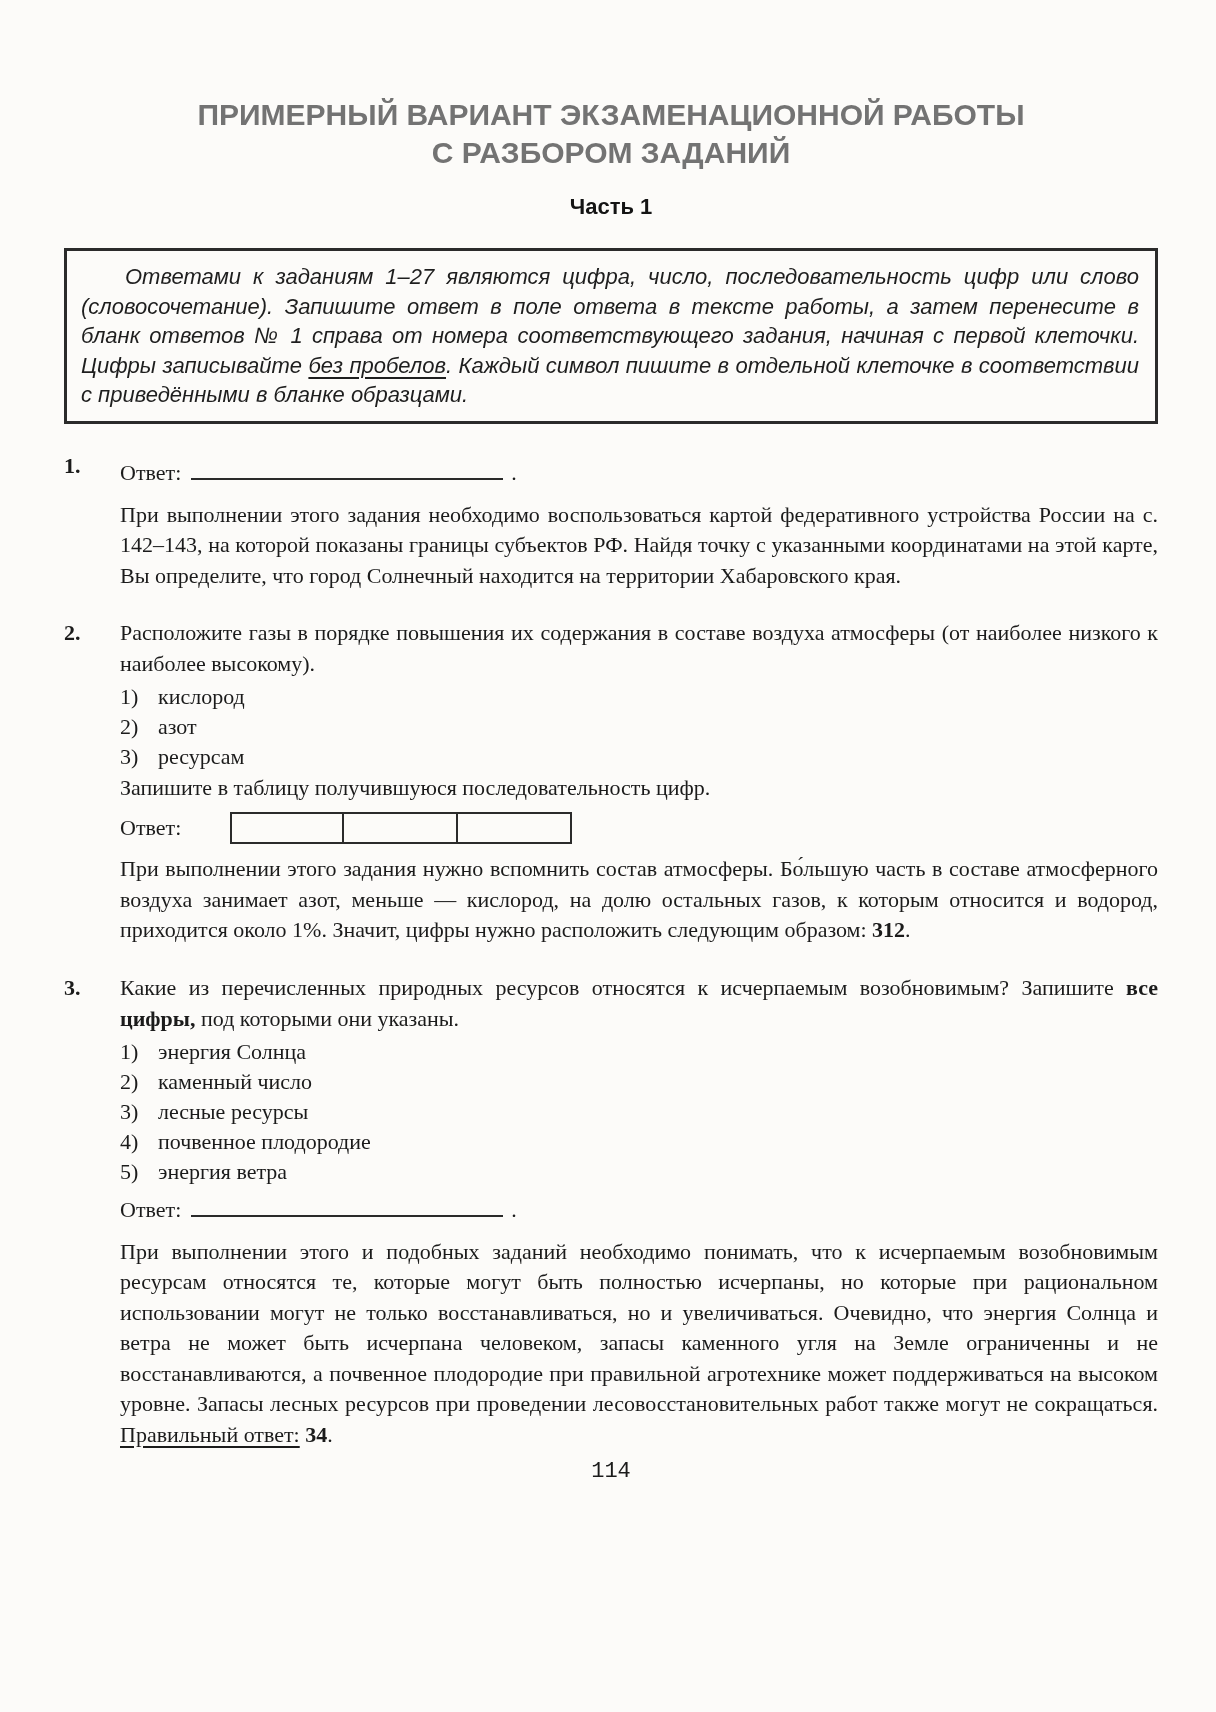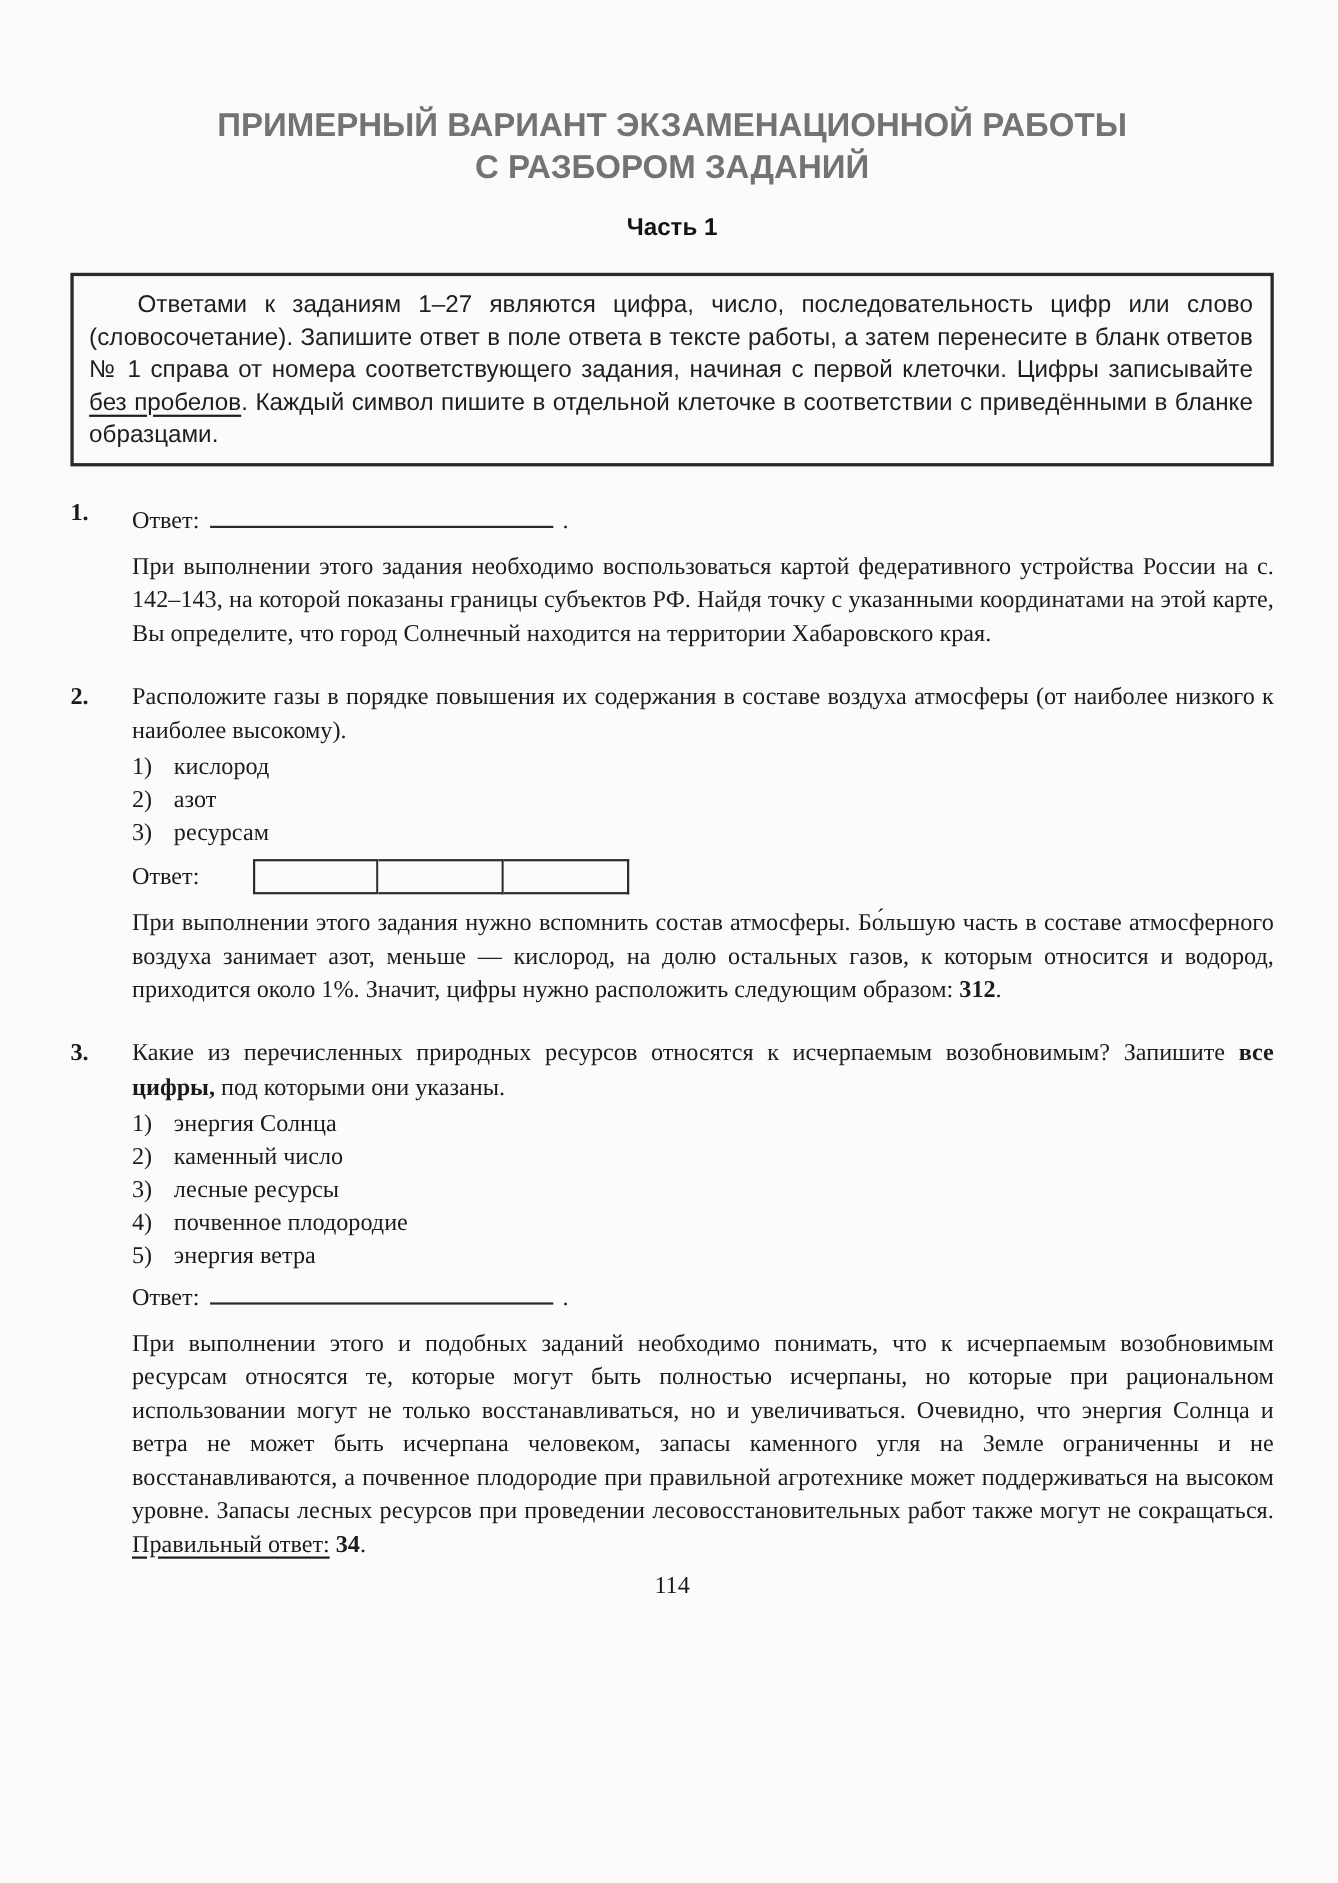--- a/index.html
+++ b/index.html
@@ -37,21 +37,21 @@
   .instruction-box {
     margin-top:28px;
     border:3px solid #2b2b2b;
     padding:11px 16px 11px 14px;
     font-family:"Liberation Sans", sans-serif;
     font-size:22px;
     line-height:29.5px;
     text-align:justify;
     color:#1e1e1e;
   }
-  .instruction-box p { text-indent:44px; }
+  .instruction-box p { text-indent:44px;font-style:italic; }
   .u { text-decoration:underline; text-underline-offset:4px; }
   .b { font-weight:700; }
 
   
   .question { display:grid; grid-template-columns:56px 1fr; margin-top:26px; }
   .qnum { font-weight:700; font-size:22px; line-height:31px; }
   .qbody { min-width:0; }
   .qtext { font-size:22px; line-height:31px; text-align:justify; }
 
   .options { margin-top:3px; }
@@ -70,21 +70,21 @@
   .period { margin-left:8px; }
 
   .answer-table-row { display:flex; align-items:center; margin-top:9px; margin-bottom:3px; }
   .answer-table-row .label { font-size:22px; flex:0 0 110px; }
   .cells { display:flex; }
   .cell { width:114px; height:32px; border:2px solid #2b2b2b; border-left:none; background:#fcfbf9; }
   .cell:first-child { border-left:2px solid #2b2b2b; }
 
   .explanation { margin-top:10px; font-size:22px; line-height:30.5px; text-align:justify; }
 
-  .page-number { text-align:center; font-size:22px; margin-top:9px; }
+  .page-number { text-align:center; font-size:22px; margin-top:9px;font-family:Liberation Mono, monospace; }
 </style>
 </head>
 <body>
 
 <div class="content">
 
   <h1 class="title">
     <span>ПРИМЕРНЫЙ ВАРИАНТ ЭКЗАМЕНАЦИОННОЙ РАБОТЫ</span><br>
     <span>С РАЗБОРОМ ЗАДАНИЙ</span>
   </h1>
@@ -115,20 +115,21 @@
         </div>
         <div class="option">
           <span class="marker">2)</span>
           <span>азот</span>
         </div>
         <div class="option">
           <span class="marker">3)</span>
           <span>ресурсам</span>
         </div>
       </div>
+      <p class="qtext">Запишите в таблицу получившуюся последовательность цифр.</p>
       <div class="answer-table-row">
         <span class="label">Ответ:</span>
         <div class="cells">
           <div class="cell"></div>
           <div class="cell"></div>
           <div class="cell"></div>
         </div>
       </div>
       <p class="explanation"><span>При выполнении этого задания нужно вспомнить состав атмосферы. Бо́льшую часть в составе атмосферного воздуха занимает азот, меньше — кислород, на долю остальных газов, к которым относится и водород, приходится около 1%. Значит, цифры нужно расположить следующим образом: </span><span class="b">312</span><span>.</span></p>
     </div>

